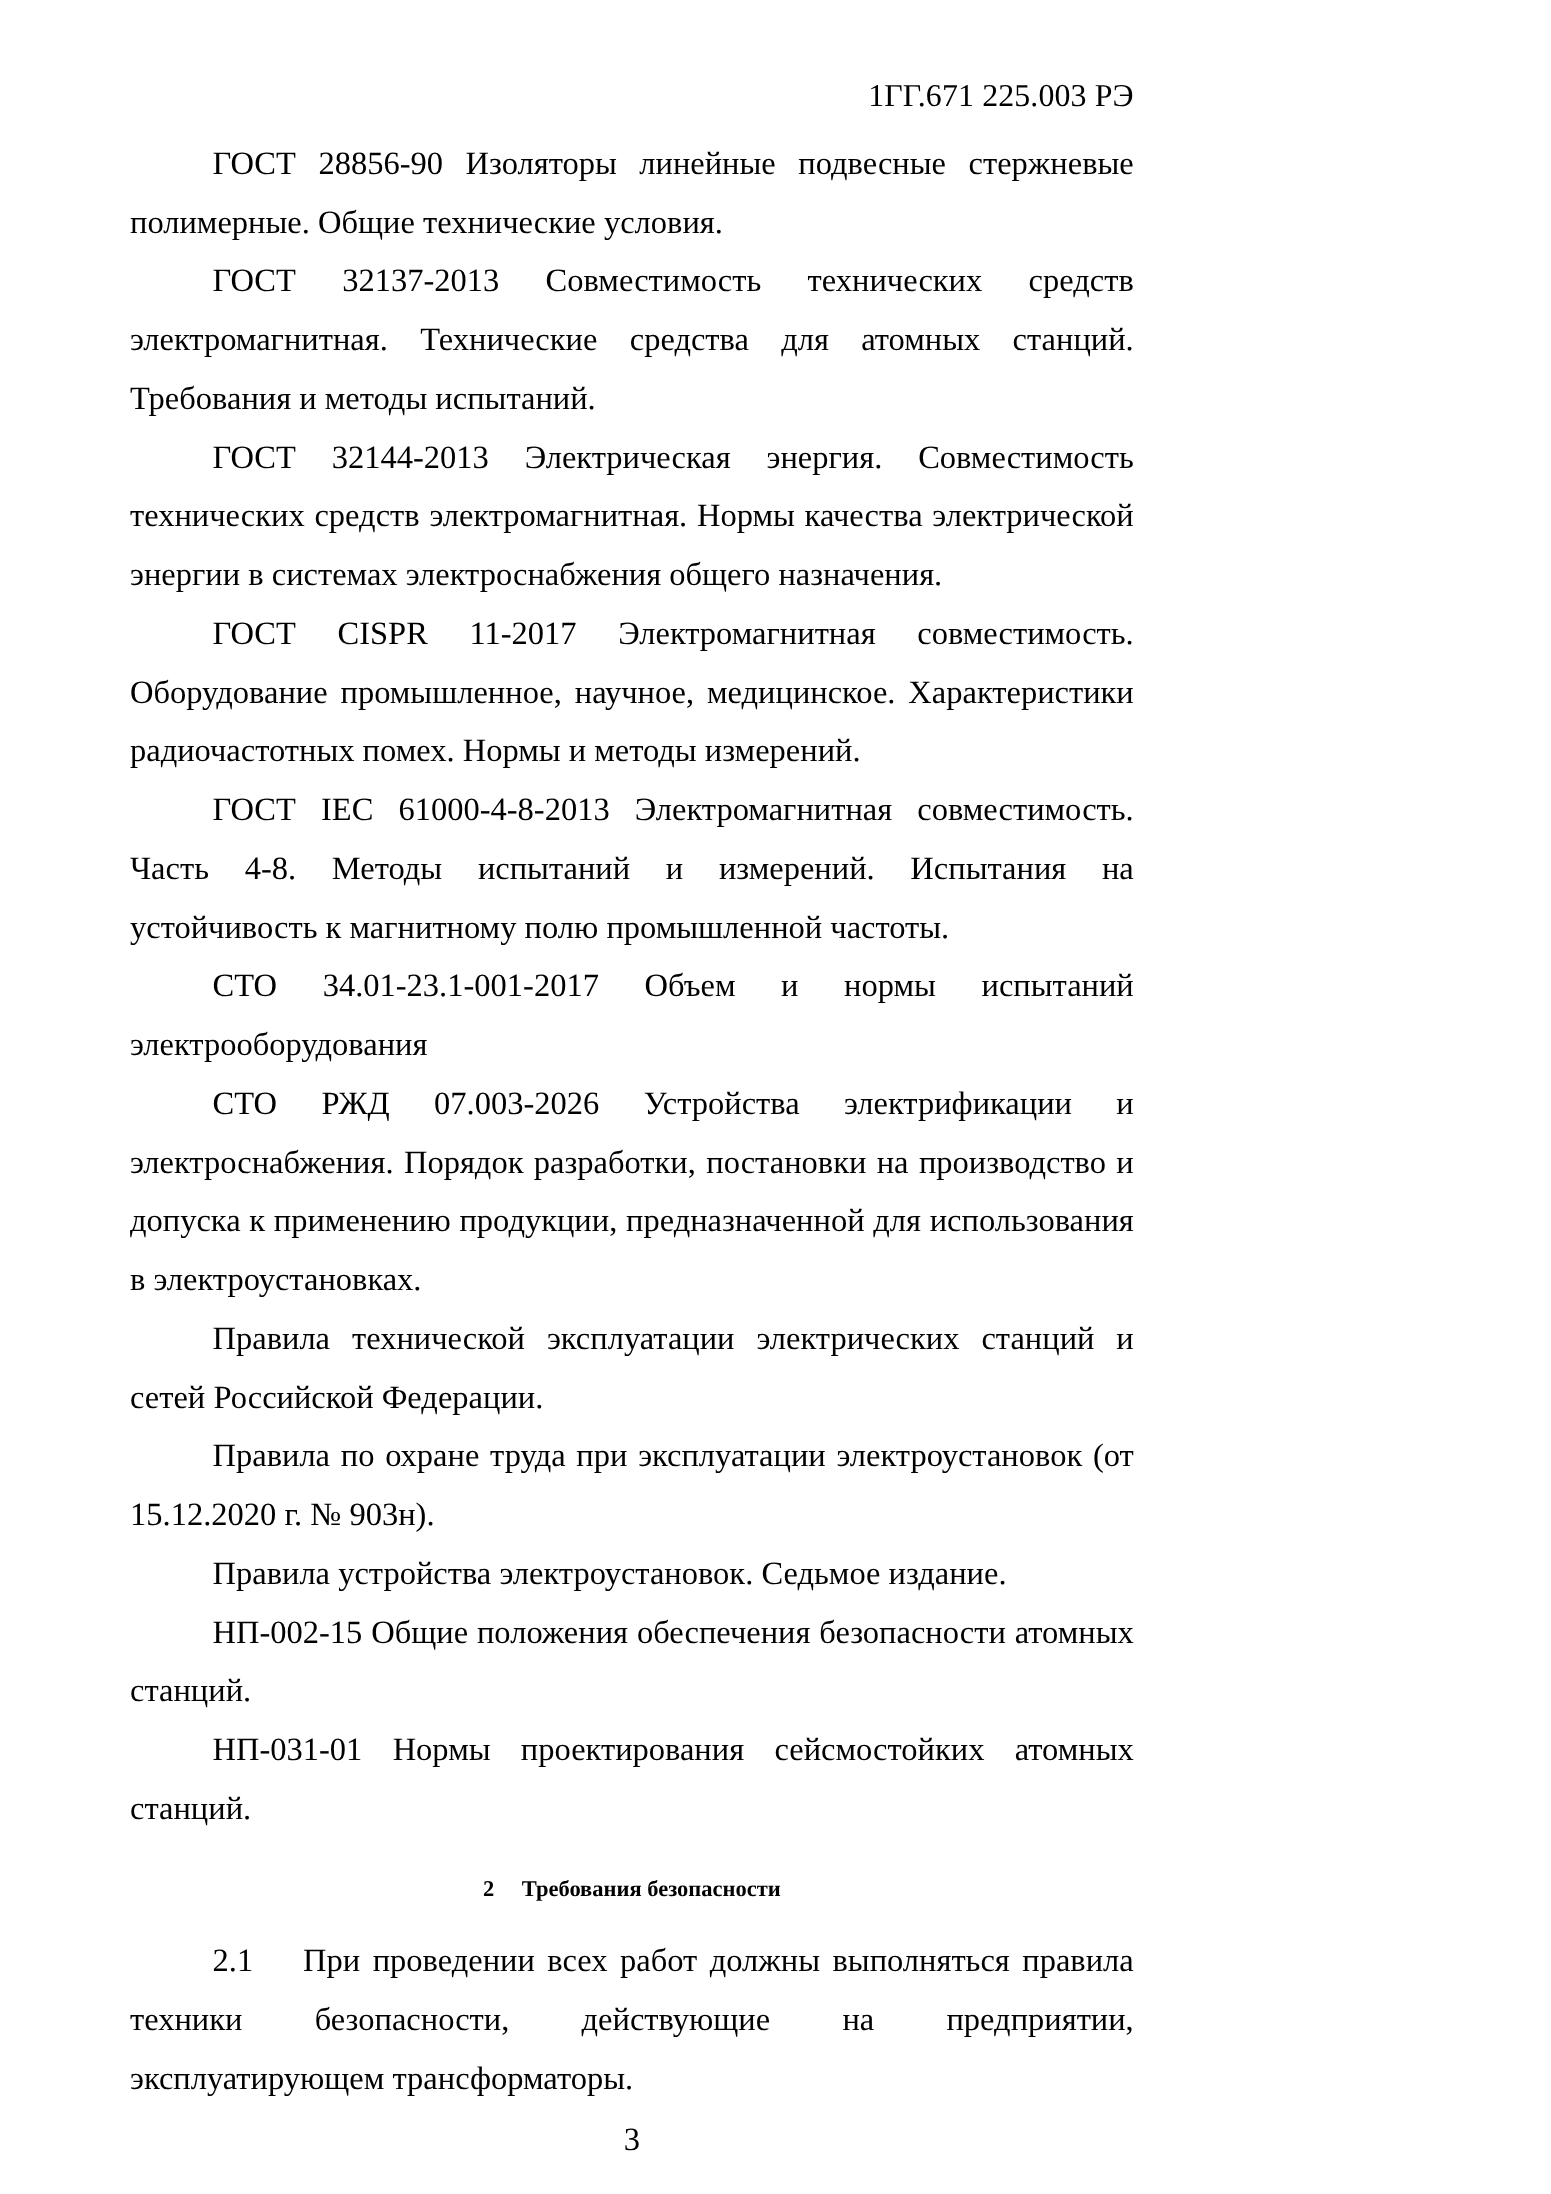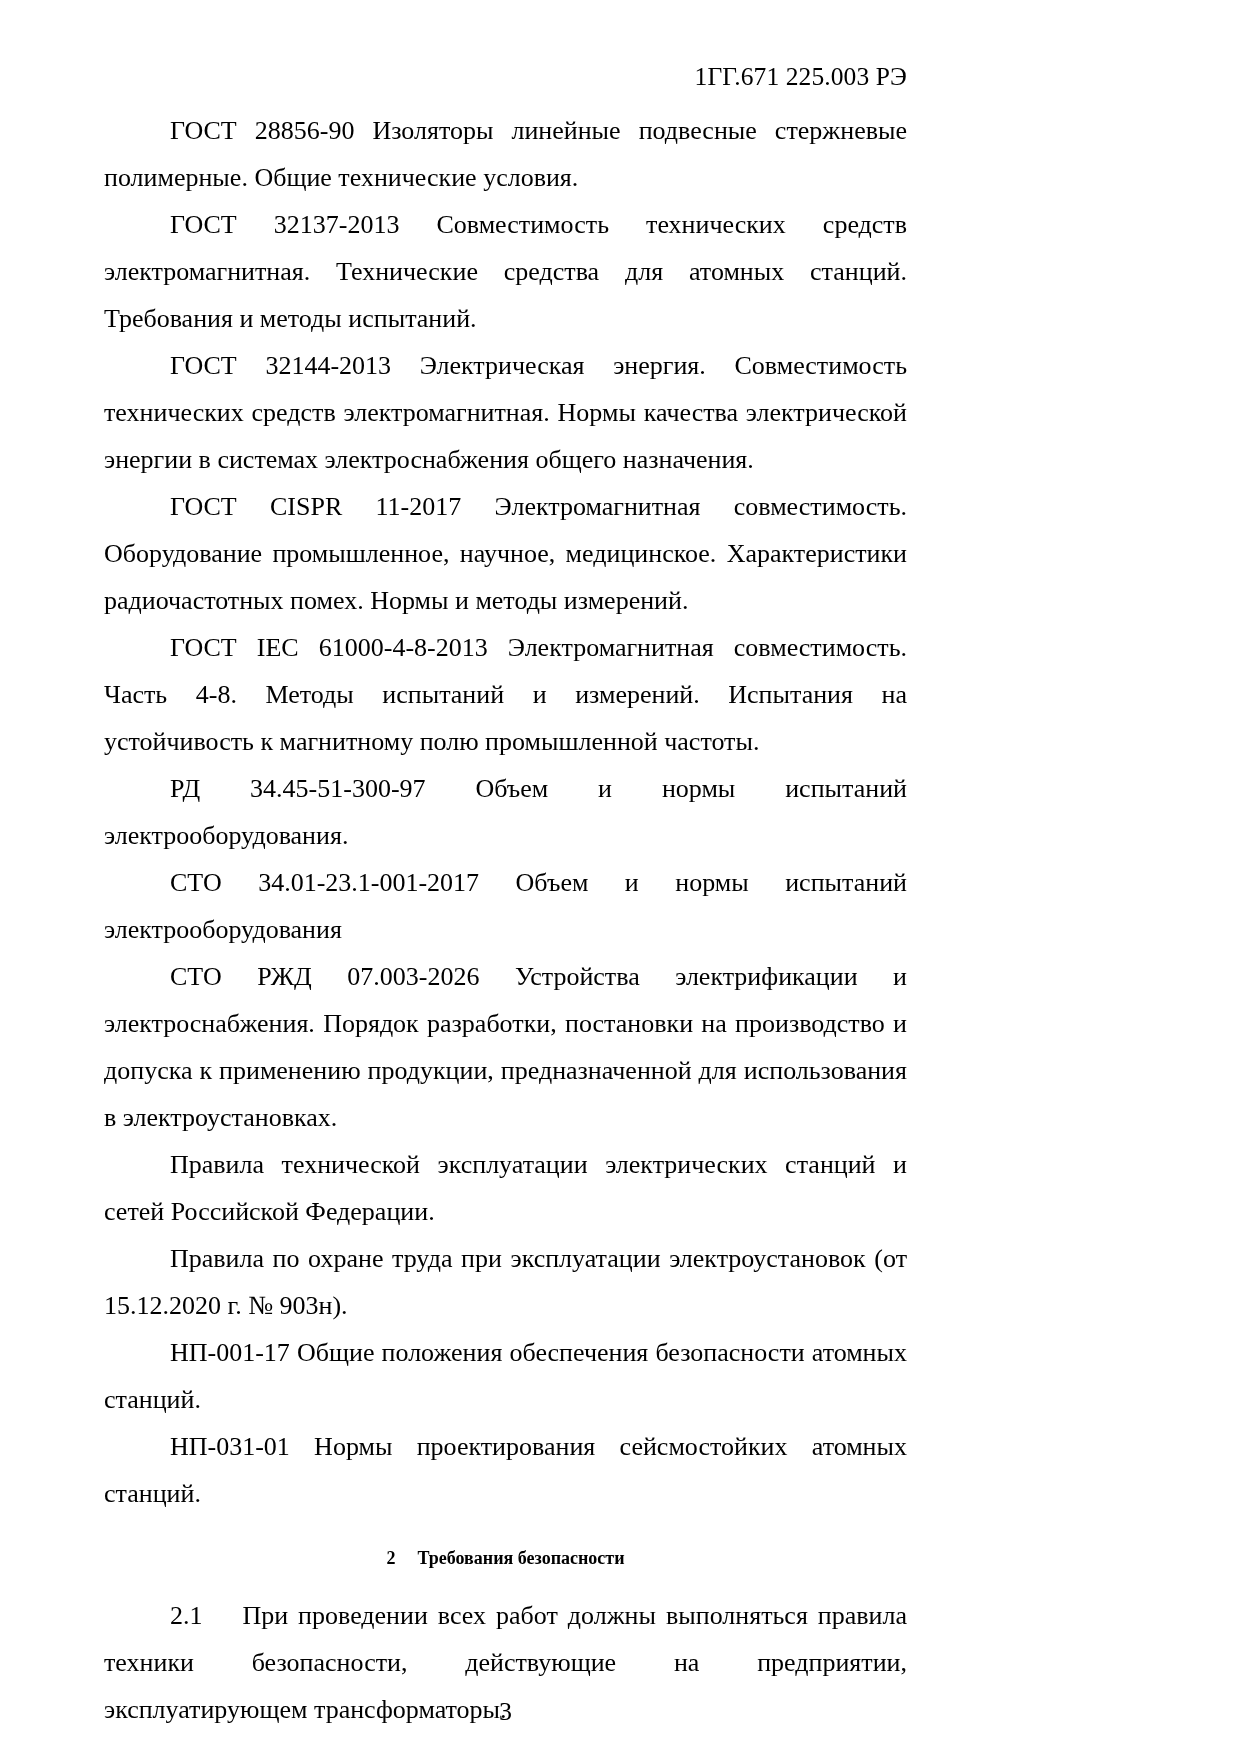--- a/index.html
+++ b/index.html
@@ -67,26 +67,26 @@
 
 <div class="page">
 
   <div class="doc-header">1ГГ.671 225.003 РЭ</div>
 
   <p class="para">ГОСТ 28856-90 Изоляторы линейные подвесные стержневые полимерные. Общие технические условия.</p>
   <p class="para justify-all">ГОСТ 32137-2013 Совместимость технических средств электромагнитная. Технические средства для атомных станций. Требования и методы испытаний.</p>
   <p class="para justify-all">ГОСТ 32144-2013 Электрическая энергия. Совместимость технических средств электромагнитная. Нормы качества электрической энергии в системах электроснабжения общего назначения.</p>
   <p class="para justify-all">ГОСТ CISPR 11-2017 Электромагнитная совместимость. Оборудование промышленное, научное, медицинское. Характеристики радиочастотных помех. Нормы и методы измерений.</p>
   <p class="para justify-all">ГОСТ IEC 61000-4-8-2013 Электромагнитная совместимость. Часть 4-8. Методы испытаний и измерений. Испытания на устойчивость к магнитному полю промышленной частоты.</p>
-  <p class="para">РД 34.45-51-300-97 Объем и нормы испытаний электрооборудования.</p>
   <p class="para">СТО 34.01-23.1-001-2017 Объем и нормы испытаний электрооборудования</p>
   <p class="para justify-all">СТО РЖД 07.003-2026 Устройства электрификации и электроснабжения. Порядок разработки, постановки на производство и допуска к применению продукции, предназначенной для использования в электроустановках.</p>
   <p class="para justify-all">Правила технической эксплуатации электрических станций и сетей Российской Федерации.</p>
   <p class="para justify-all">Правила по охране труда при эксплуатации электроустановок (от 15.12.2020 г. № 903н).</p>
-  <p class="para">НП-001-17 Общие положения обеспечения безопасности атомных станций.</p>
+  <p class="para">Правила устройства электроустановок. Седьмое издание.</p>
+  <p class="para">НП-002-15 Общие положения обеспечения безопасности атомных станций.</p>
   <p class="para">НП-031-01 Нормы проектирования сейсмостойких атомных станций.</p>
 
   <div class="section-heading">
     <span class="num">2</span><span>Требования безопасности</span>
   </div>
 
   <p class="para justify-all"><span>2.1</span>&nbsp;&nbsp;&nbsp;&nbsp;<span>При проведении всех работ должны выполняться правила техники безопасности, действующие на предприятии, эксплуатирующем трансформаторы.</span></p>
 
   <div class="page-number">3</div>
 </div>

